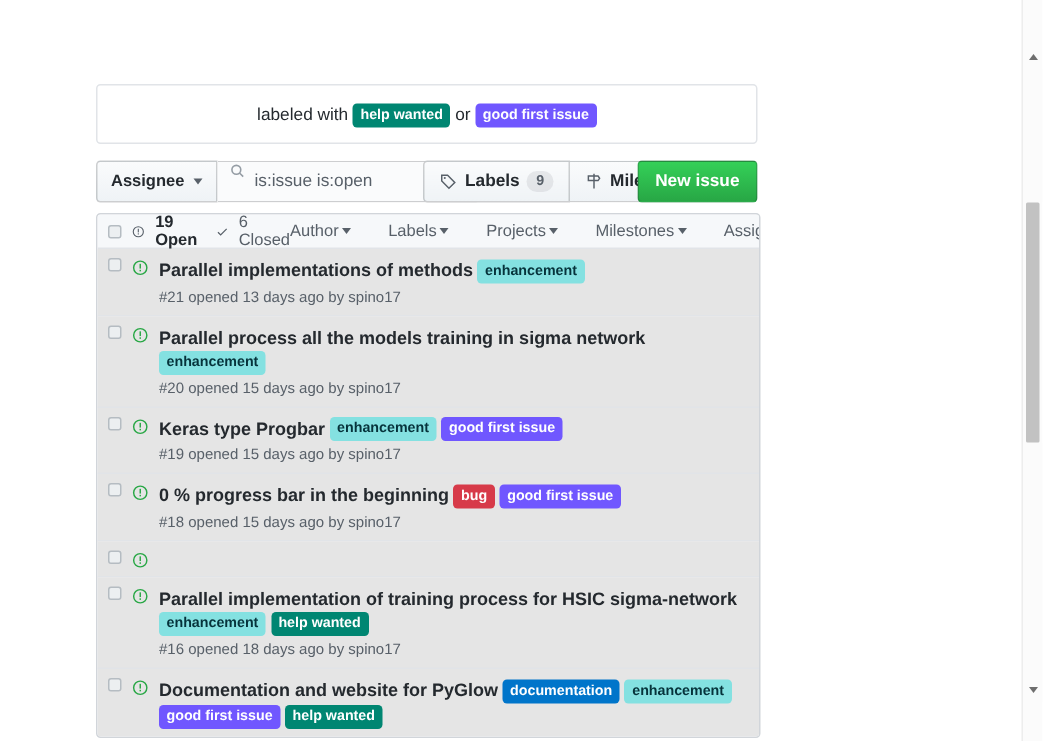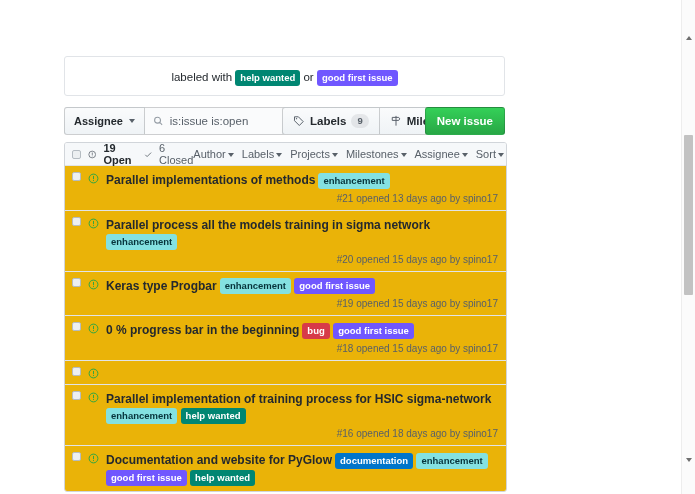--- a/index.html
+++ b/index.html
@@ -109,21 +109,20 @@
   }
   #search-input-wrap {
     box-sizing: border-box;
     width: 175px;
     height: 28px;
     border: 1px solid rgba(27,31,35,0.2);
     border-left: none;
     border-radius: 0 3px 3px 0;
     background: #fafbfc;
     display: flex;
-    align-items: center;
     padding: 0 8px;
     gap: 6px;
   }
   #search-input {
     border: none;
     outline: none;
     background: transparent;
     font-family: "Liberation Sans", sans-serif;
     font-size: 11.5px;
     color: #586069;
@@ -196,21 +195,21 @@
   }
   #header-left {
     display: flex;
     align-items: center;
     gap: 7px;
   }
   #header-right {
     margin-left: auto;
     display: flex;
     align-items: flex-end;
-    gap: 8px;
+    gap: 25px;
     padding-right: 7px;
   }
   .hdr-drop {
     color: #586069;
     font-size: 11px;
     white-space: nowrap;
     cursor: pointer;
   }
   .caret {
     display: inline-block;
@@ -243,40 +242,39 @@
   }
 
   
   .issue-row {
     box-sizing: border-box;
     border-bottom: 1px solid #e1e4e8;
     padding: 6px 8px 5px 7px;
     display: flex;
     align-items: flex-start;
     gap: 7px;
-    background: #eab308;
+    background: #e5e5e5;
   }
   .issue-row:last-child { border-bottom: none; }
   .issue-body { flex: 1 1 auto; min-width: 0; }
   .issue-title-line {
     line-height: 16px;
   }
   .issue-title {
     font-size: 12px;
     font-weight: bold;
     color: #24292e;
     text-decoration: none;
     margin-right: 3px;
   }
   .issue-meta {
     font-size: 10px;
     color: #586069;
     margin-top: 3px;
     line-height: 13px;
-    text-align: right;
   }
   .icon-open {
     flex: 0 0 auto;
     margin-top: 1px;
   }
 
   
   #scrollbar {
     position: absolute;
     right: 0; top: 0;

